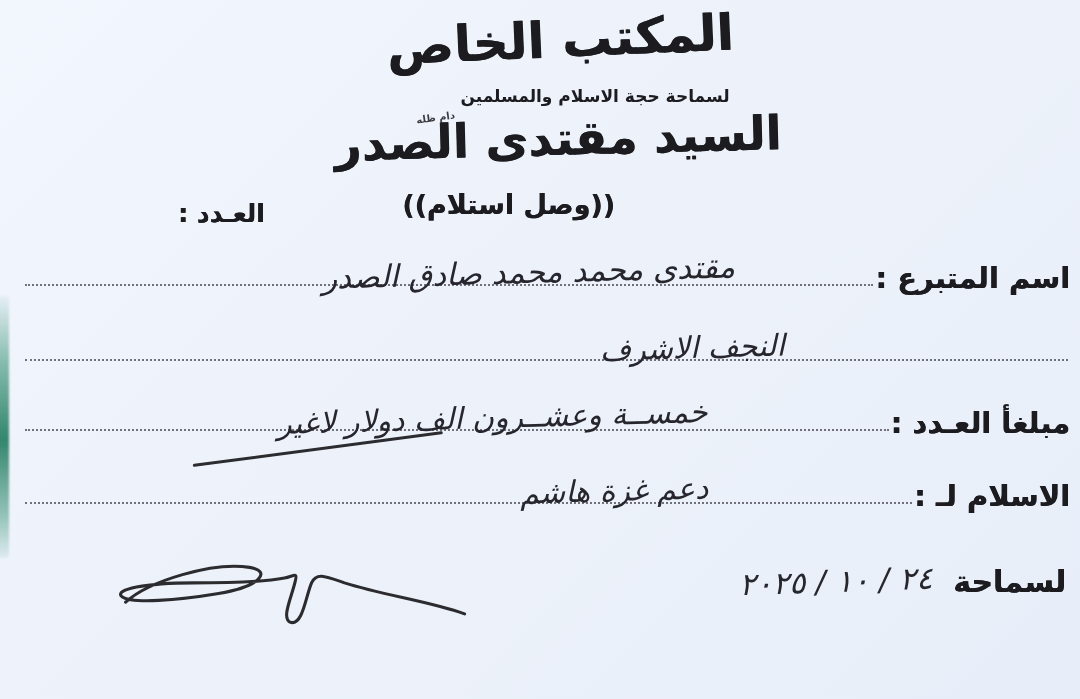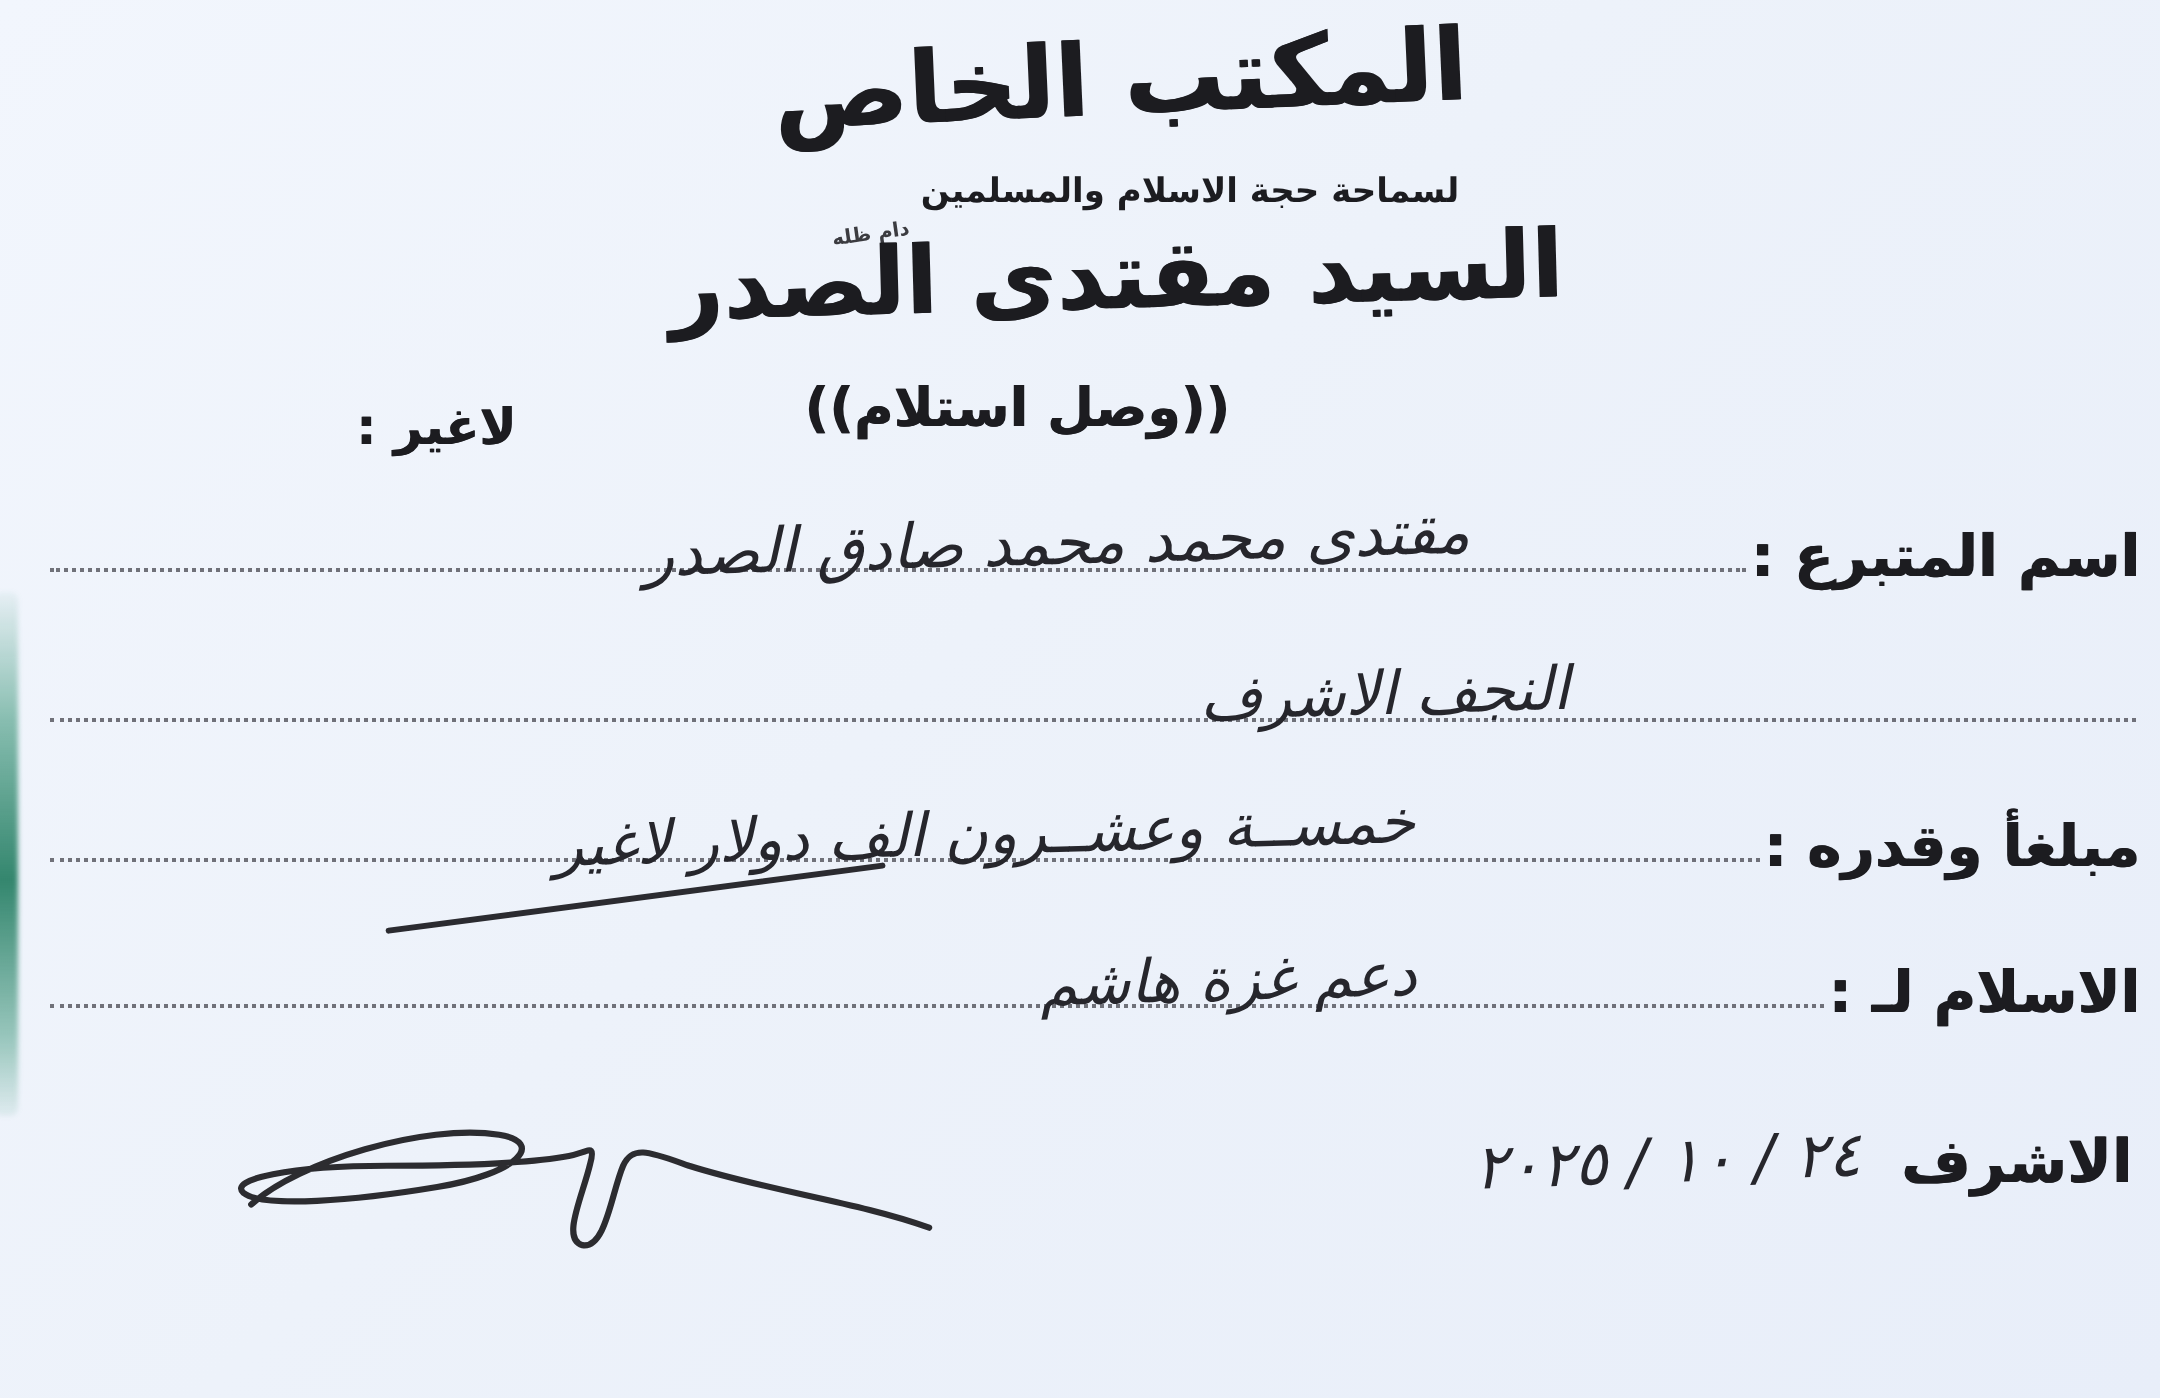--- a/index.html
+++ b/index.html
@@ -124,48 +124,48 @@
 <div class="page">
 
   <div class="edge-strip"></div>
 
   <div class="hdr office-title" style="position:absolute;">المكتب الخاص</div>
   <div class="hdr office-subtitle" style="position:absolute;">لسماحة حجة الاسلام والمسلمين</div>
   <div class="hdr sayyid-name" style="position:absolute;">السيد مقتدى الصدر</div>
   <div class="seal">دام ظله</div>
 
   <div class="receipt-title">((وصل استلام))</div>
-  <div class="number-label">لاغير :</div>
+  <div class="number-label">العـدد :</div>
 
   <div class="row" id="row-donor">
     <span class="label">اسم المتبرع :</span>
     <span class="dotline"></span>
     <span class="value">مقتدى محمد محمد صادق الصدر</span>
   </div>
 
   <div class="row" id="row-gov">
     <span class="dotline"></span>
     <span class="value">النجف الاشرف</span>
   </div>
 
   <div class="row" id="row-amount">
-    <span class="label">مبلغأ وقدره :</span>
+    <span class="label">مبلغأ العـدد :</span>
     <span class="dotline"></span>
     <span class="value">خمســة وعشــرون الف دولار لاغير</span>
   </div>
   <div class="amount-swash"></div>
 
   <div class="row" id="row-purpose">
     <span class="label">الاسلام لـ :</span>
     <span class="dotline"></span>
     <span class="value">دعم غزة هاشم</span>
   </div>
 
   <div class="date-row">
-    <span class="date-label">الاشرف</span>
+    <span class="date-label">لسماحة</span>
     <span class="date-value">٢٤ / ١٠ / ٢٠٢٥</span>
   </div>
 
   <svg class="signature" viewBox="0 0 400 95">
     <path d="M 38,56
              C 62,34 128,14 166,20
              C 190,24 176,40 134,47
              C 92,54 44,58 34,50
              C 26,43 58,36 108,36
              C 152,36 186,34 202,31

